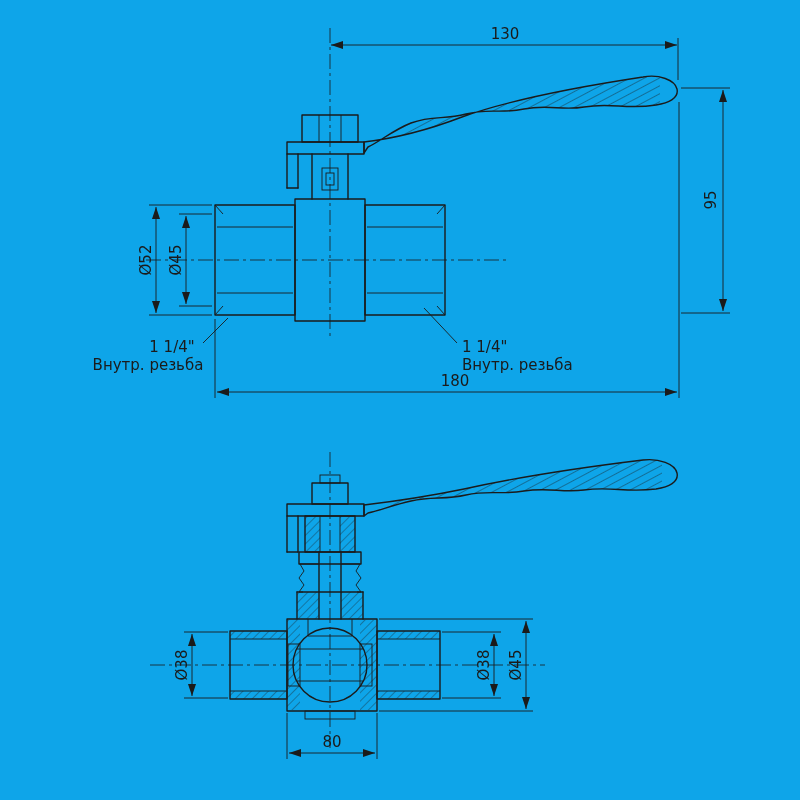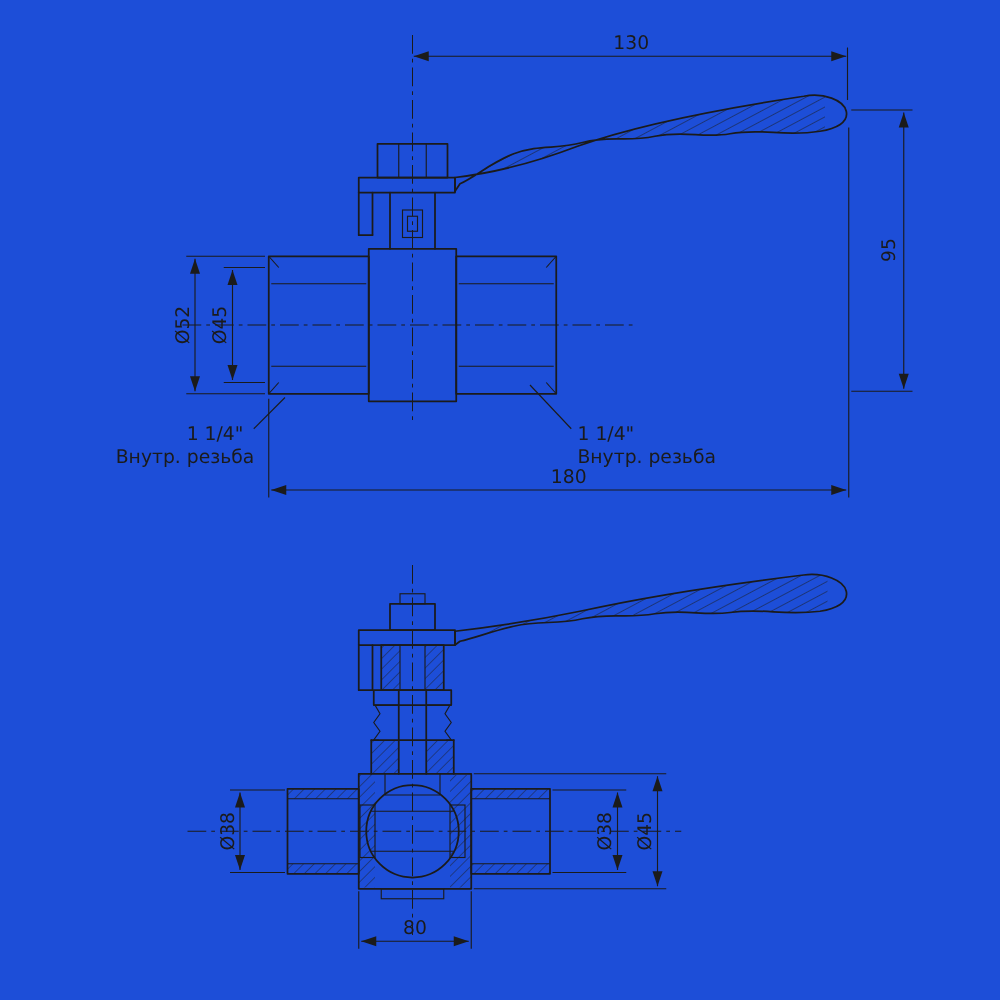--- a/index.html
+++ b/index.html
@@ -1,16 +1,16 @@
 <!DOCTYPE html>
 <html><head>
 <meta charset="utf-8">
 <style>
   html,body{margin:0;padding:0;background:#ffffff;}
-  .sheet{width:800px;height:800px;background:#1d4ed8;position:relative;font-family:"DejaVu Sans",sans-serif;}
+  .sheet{width:800px;height:800px;background:#0ea5e9;position:relative;font-family:"DejaVu Sans",sans-serif;}
   svg{display:block}
   .ln{stroke:#1b1b1b;stroke-width:1.4;fill:none;stroke-linejoin:round;stroke-linecap:round}
   .thin{stroke:#1b1b1b;stroke-width:0.9;fill:none}
   .cl{stroke:#1b1b1b;stroke-width:0.8;fill:none;stroke-dasharray:15 4 3 4}
   .ext{stroke:#1b1b1b;stroke-width:0.9;fill:none}
   .dim{stroke:#1b1b1b;stroke-width:0.9;fill:none}
   text{font-family:"DejaVu Sans",sans-serif;font-size:15px;fill:#1b1b1b}
 </style>
 </head>
 <body>

